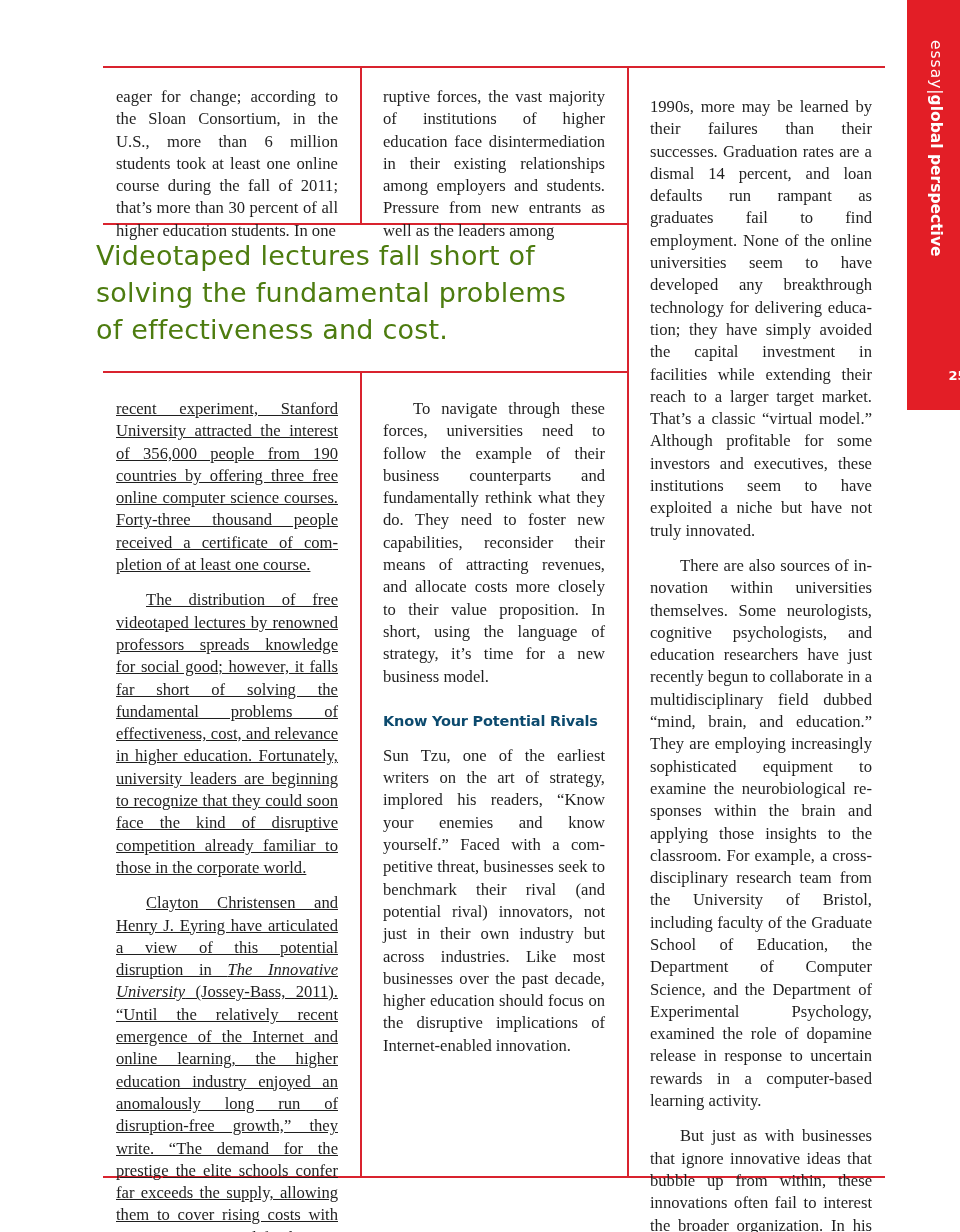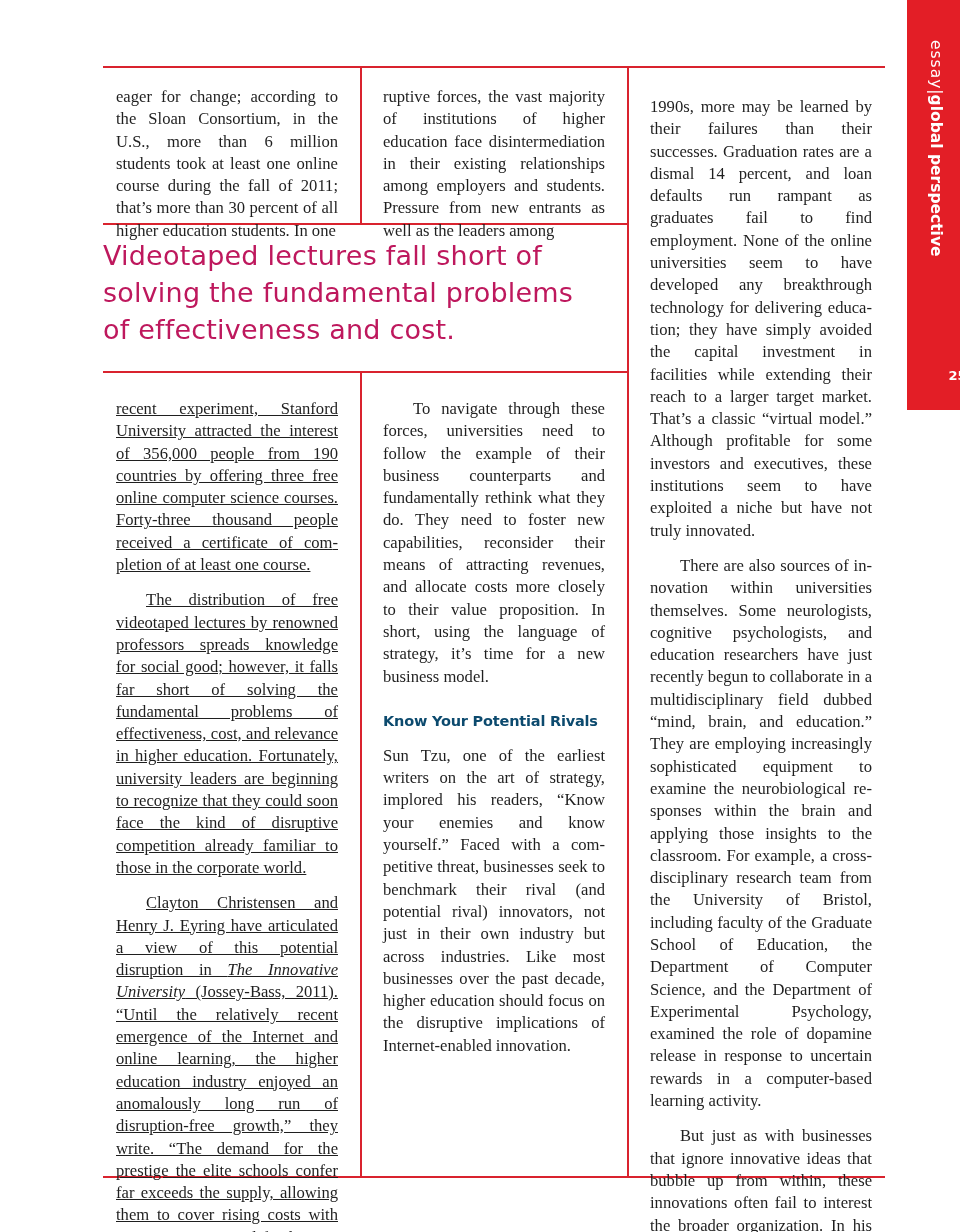--- a/index.html
+++ b/index.html
@@ -4,21 +4,21 @@
 <style>
   html, body { margin: 0; padding: 0; background: #ffffff; }
   body { width: 960px; height: 1232px; position: relative; overflow: hidden; font-family: "Liberation Serif", serif; color: #1f1f1f; }
   .rule-h { position: absolute; height: 2px; background: #d9232e; }
   .rule-v { position: absolute; width: 2px; background: #d9232e; }
   .col { position: absolute; width: 248px; font-size: 16.6px; line-height: 22.3px; text-align: justify; hyphens: manual; }
   .col p { margin: 13px; }
   .col p.indent { text-indent: 30px; }
   .col p em { font-style: italic; }
   .subhead { font-family: "DejaVu Sans", sans-serif; font-weight: bold; font-size: 14.5px; line-height: 22px; margin-top: 22px !important; color: #0c4a6e; letter-spacing: -0.2px; }
-  .pullquote { position: absolute; left: 103px; top: 237px; width: 500px; font-family: "DejaVu Sans", sans-serif; font-size: 27px; line-height: 37px; color: #be185d; letter-spacing: 0.2px; }
+  .pullquote { position: absolute; left: 96px; top: 237px; width: 500px; font-family: "DejaVu Sans", sans-serif; font-size: 27px; line-height: 37px; color: #4d7c0f; letter-spacing: 0.2px; }
   .sidebar-tab { position: absolute; left: 907px; top: 0; width: 53px; height: 410px; background: #e31e26; }
   .tab-label { position: absolute; left: 18px; top: 40px; width: 20px; height: 230px; }
   .tab-label .rot { position: absolute; top: 0; left: 0; transform-origin: 0 0; transform: translate(0, 0) rotate(90deg) translate(0, -22px); white-space: nowrap; color: #ffffff; font-family: "DejaVu Sans", sans-serif; font-size: 15.5px; line-height: 22px; }
   .tab-label .light { font-weight: normal; letter-spacing: 1px; }
   .tab-label .sep { font-weight: normal; }
   .tab-label .bold { font-weight: bold; }
   .page-num { position: absolute; left: 0; top: 368px; width: 53px; text-align: center; color: #ffffff; font-family: "DejaVu Sans", sans-serif; font-weight: bold; font-size: 13px; padding-left: 24px; }
 </style>
 </head>
 <body>

